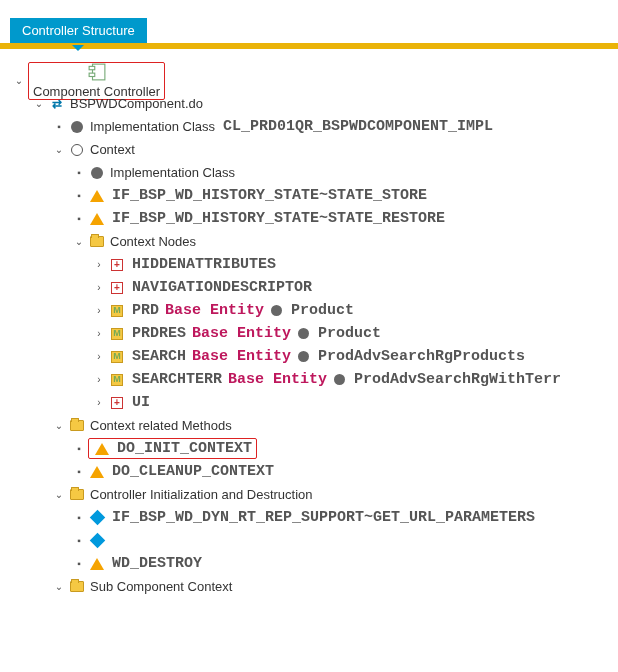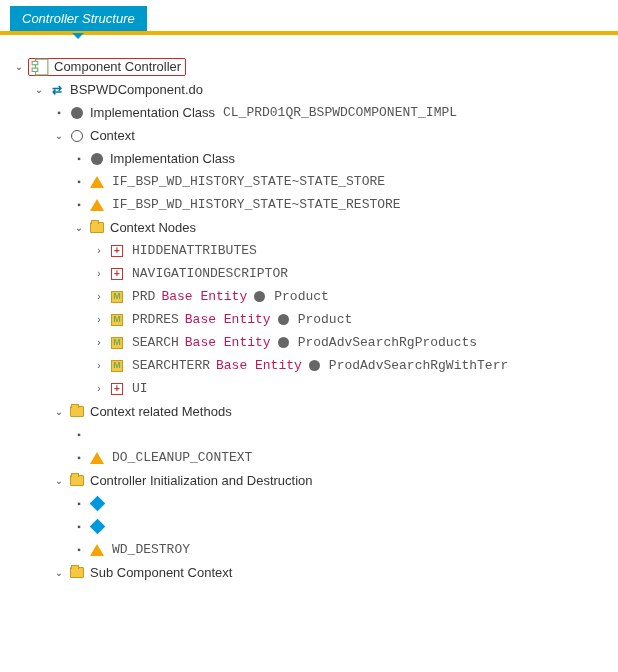--- a/index.html
+++ b/index.html
@@ -4,23 +4,22 @@
 <style>
   * { box-sizing: border-box; margin: 0; padding: 0; }
   body {
     font-family: "Segoe UI", Arial, sans-serif;
     font-size: 13px;
     background: #ffffff;
     color: #333;
     width: 618px;
   }
   .tab-bar {
-    padding: 6px 0 0 10px;
-    border-bottom: 4px solid #eab308;
-    font-style: italic;
+    padding: 18px 0 0 10px;
+    border-bottom: 6px solid #eab308;
   }
   .tab {
     display: inline-block;
     background: #0099cc;
     color: #fff;
     padding: 5px 12px;
     font-size: 13px;
     position: relative;
   }
   .tab::after {
@@ -64,23 +63,24 @@
     display:inline-flex; align-items:center; justify-content:center;
   }
   .lbl {
     font-family: "Segoe UI", Arial, sans-serif;
     font-size: 13px;
     color: #333;
     padding: 0 2px;
   }
   .mono {
     font-family: Consolas, "Courier New", monospace;
-    font-size: 13px;
+    font-size: 15px;
     color: #555;
     padding-left: 4px;
+    font-weight: bold;
   }
   .grey { color: #be185d; }
   .redbox {
     border: 1.5px solid #d22;
     border-radius: 2px;
     padding: 0 2px;
   }
   .ico-do { color:#0077aa; font-size:12px; font-weight:bold; }
   .ico-class { width:12px;height:12px;border-radius:50%;background:#666;display:inline-block; }
   .ico-circle { width:12px;height:12px;border-radius:50%;border:1.5px solid #555;display:inline-block; }
@@ -115,21 +115,21 @@
 <div class="tab-bar">
   <div class="tab">
     <span>Controller Structure</span>
   </div>
 </div>
 
 <div class="tree">
 
   <div class="row">
     <span class="twisty">⌄</span>
-    <span class="redbox" style="display:inline-flex;align-items:center;gap:3px;">
+    <span class="redbox" style="display:inline-flex;align-items:center;gap:3px;flex-direction:column;">
       <span class="icon">
         <svg viewBox="0 0 16 16" class="ico-component">
             <rect x="4" y="1" width="11" height="14" fill="none" stroke="#7a7" stroke-width="1"></rect>
             <rect x="1" y="3" width="5" height="3" fill="#fff" stroke="#7a7"></rect>
             <rect x="1" y="9" width="5" height="3" fill="#fff" stroke="#7a7"></rect>
           </svg>
       </span>
       <span class="lbl">Component Controller</span>
     </span>
   </div>
@@ -302,20 +302,26 @@
     <span class="icon">
         <span class="ico-folder"></span>
       </span>
     <span class="lbl">Context related Methods</span>
   </div>
   <div class="row">
     <span class="indent"></span>
       <span class="indent"></span>
       <span class="indent"></span>
     <span class="bullet"></span>
+    <span class="redbox" style="display:inline-flex;align-items:center;gap:2px;padding:1px 4px;">
+      <span class="icon">
+          <span class="ico-tri"></span>
+        </span>
+      <span class="mono">DO_INIT_CONTEXT</span>
+    </span>
   </div>
   <div class="row">
     <span class="indent"></span>
       <span class="indent"></span>
       <span class="indent"></span>
     <span class="bullet"></span>
     <span class="icon">
         <span class="ico-tri"></span>
       </span>
     <span class="mono">DO_CLEANUP_CONTEXT</span>
@@ -331,20 +337,21 @@
     <span class="lbl">Controller Initialization and Destruction</span>
   </div>
   <div class="row">
     <span class="indent"></span>
       <span class="indent"></span>
       <span class="indent"></span>
     <span class="bullet"></span>
     <span class="icon">
         <span class="ico-diamond"></span>
       </span>
+    <span class="mono">IF_BSP_WD_DYN_RT_REP_SUPPORT~GET_URL_PARAMETERS</span>
   </div>
   <div class="row">
     <span class="indent"></span>
       <span class="indent"></span>
       <span class="indent"></span>
     <span class="bullet"></span>
     <span class="icon">
         <span class="ico-diamond"></span>
       </span>
   </div>

